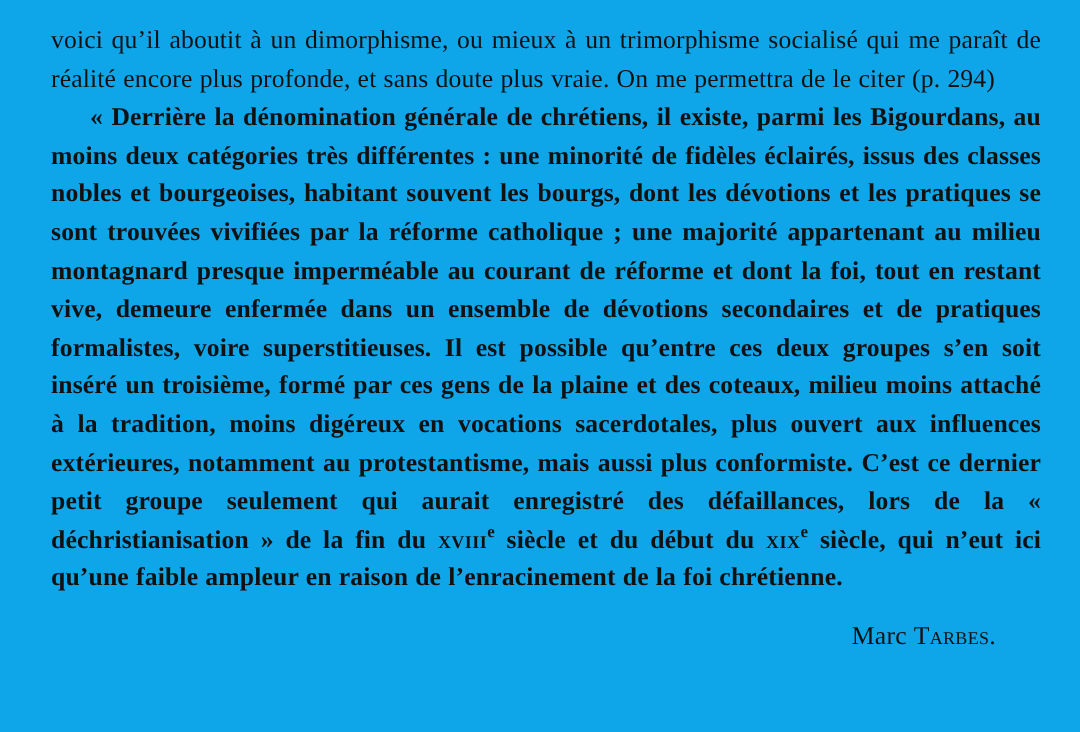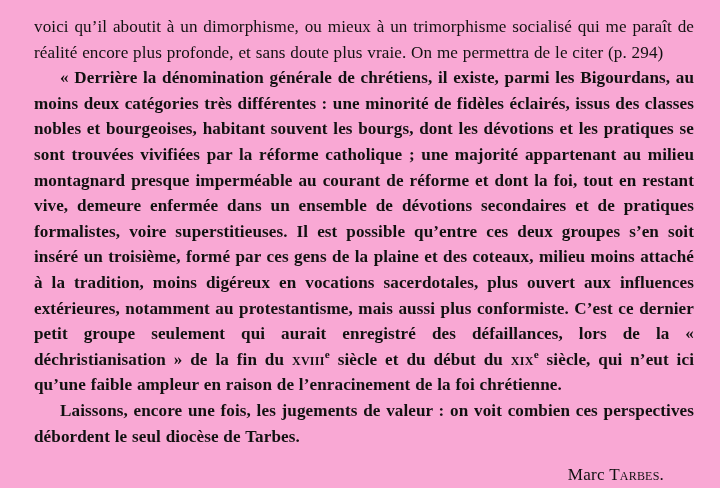--- a/index.html
+++ b/index.html
@@ -13,21 +13,21 @@
     font-family: "Liberation Serif", serif;
     color: #111111;
     overflow: hidden;
   }
   .page {
     position: relative;
     width: 720px;
     height: 488px;
     box-sizing: border-box;
     padding: 14px 26px 10px 34px;
-    background: #f9a8d4;
+    background: #0ea5e9;
   }
   .text-block {
     font-size: 17.1px;
     line-height: 25.6px;
     text-align: justify;
     text-justify: inter-word;
     letter-spacing: 0.1px;
     word-spacing: 0.4px;
   }
   .para {
@@ -62,19 +62,18 @@
 <body>
 
 <div class="page">
 
   <div class="text-block">
 
     <p class="para">voici qu’il aboutit à un dimorphisme, ou mieux à un trimorphisme socialisé qui me paraît de réalité encore plus profonde, et sans doute plus vraie. On me permettra de le citer (p. 294)</p>
 
     <p class="para indent"><span>« Derrière la dénomination générale de chrétiens, il existe, parmi les Bigourdans, au moins deux catégories très différentes : une minorité de fidèles éclairés, issus des classes nobles et bourgeoises, habitant souvent les bourgs, dont les dévotions et les pratiques se sont trouvées vivifiées par la réforme catholique ; une majorité appartenant au milieu montagnard presque imperméable au courant de réforme et dont la foi, tout en restant vive, demeure enfermée dans un ensemble de dévotions secondaires et de pratiques formalistes, voire superstitieuses. Il est possible qu’entre ces deux groupes s’en soit inséré un troisième, formé par ces gens de la plaine et des coteaux, milieu moins attaché à la tradition, moins digéreux en vocations sacerdotales, plus ouvert aux influences extérieures, notamment au protestantisme, mais aussi plus conformiste. C’est ce dernier petit groupe seulement qui aurait enregistré des défaillances, lors de la « déchristianisation » de la fin du </span><span class="smallcaps">xviii</span><sup class="ord">e</sup><span> siècle et du début du </span><span class="smallcaps">xix</span><sup class="ord">e</sup><span> siècle, qui n’eut ici qu’une faible ampleur en raison de l’enracinement de la foi chrétienne.</span></p>
 
-    <p class="para indent">Laissons, encore une fois, les jugements de valeur : on voit combien ces perspectives débordent le seul diocèse de Tarbes.</p>
 
   </div>
 
   <div class="signature"><span>Marc</span><span>&nbsp;</span><span class="sig-caps">Tarbes</span><span>.</span></div>
 
 </div>
 
 </body></html>

